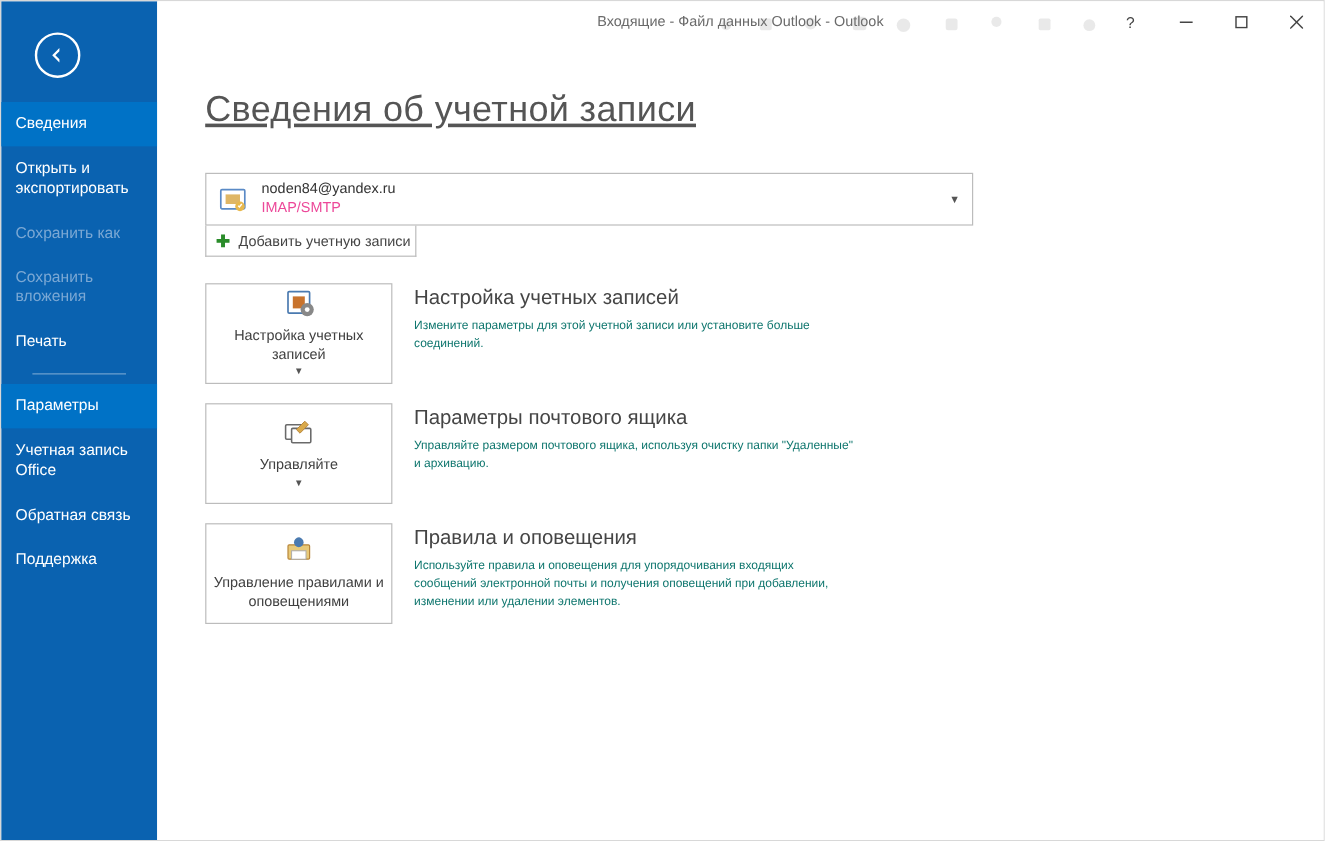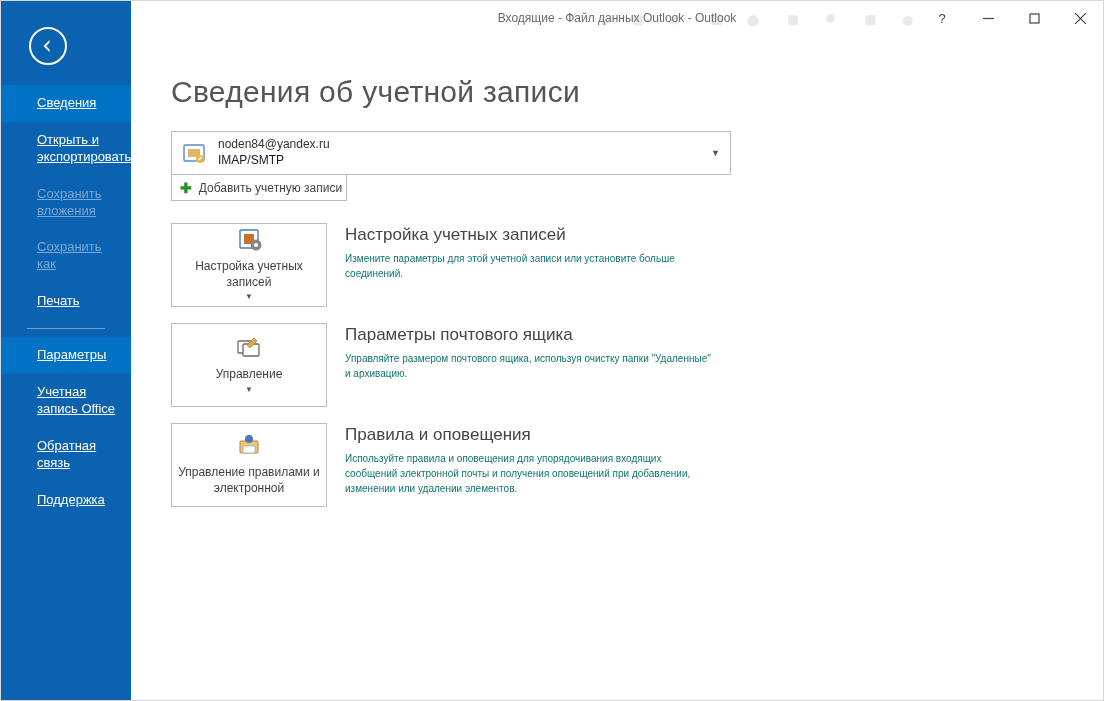--- a/index.html
+++ b/index.html
@@ -12,21 +12,21 @@
   .sidebar {
     width: 130px; background: #0a62b0; color: #fff; display: flex; flex-direction: column;
     font-size: 13px; flex-shrink: 0;
   }
   .back-btn {
     width: 38px; height: 38px; margin: 26px 0 20px 28px; border: 2px solid #fff; border-radius: 50%;
     display: flex; align-items: center; justify-content: center; cursor: pointer;
   }
   .back-btn svg { width: 18px; height: 18px; fill: #fff; }
   .side-item {
-    padding: 10px 14px 10px 36px; cursor: pointer; line-height: 1.3; color: #fff; text-decoration: underline;
+    padding: 10px 14px 10px 12px; cursor: pointer; line-height: 1.3; color: #fff;
   }
   .side-item.active { background: #0072c6; }
   .side-item.disabled { color: #7ba8d4; cursor: default; }
   .side-sep { border-top: 1px solid rgba(255,255,255,0.4); margin: 8px 26px 8px 26px; }
   
   .main { flex: 1; position: relative; background: #fff; }
   .titlebar {
     height: 34px; display: flex; align-items: center; justify-content: center;
     font-size: 12px; color: #6a6a6a; position: relative;
   }
@@ -34,32 +34,32 @@
   .win-controls { position: absolute; right: 0; top: 0; height: 34px; display: flex; }
   .win-btn { width: 46px; height: 34px; display: flex; align-items: center; justify-content: center; cursor: pointer; }
   .win-btn svg { width: 11px; height: 11px; stroke: #444; fill: none; stroke-width: 1.2; }
   .help-btn { font-size: 13px; color: #444; }
   
   .deco { position:absolute; top:0; left:460px; right:160px; height:40px; overflow:hidden; opacity:0.18; pointer-events:none;}
   .deco svg { width: 100%; height: 40px; }
   
   .content { padding: 40px 40px 20px 40px; }
   .page-title {
-    font-size: 30px; font-weight: 300; color: #555; margin-bottom: 22px; letter-spacing: 0.3px;
+    font-size: 30px; font-weight: 300; color: #555; margin-bottom: 35px; letter-spacing: 0.3px; text-decoration: underline;
   }
   .account-box {
-    width: 560px; border: 1px solid #bcbcbc; display: flex; align-items: center; padding: 4px 8px 4px 8px;
+    width: 640px; border: 1px solid #bcbcbc; display: flex; align-items: center; padding: 4px 8px 4px 8px;
     height: 44px; position: relative; cursor: pointer;
   }
   .account-box .acc-icon {
     width: 28px; height: 28px; margin-right: 10px; display:flex; align-items:center; justify-content:center;
   }
   .account-box .acc-text { display: flex; flex-direction: column; font-size: 12px; }
   .account-email { color: #333; line-height: 1.3; }
-  .account-proto { color: #0f172a; line-height: 1.3; }
+  .account-proto { color: #ec4899; line-height: 1.3; }
   .account-box .drop { position: absolute; right: 10px; top: 50%; transform: translateY(-50%); font-size: 9px; color: #555;}
   .add-account {
     width: 176px; height: 26px; border: 1px solid #bcbcbc; border-top: none; display: flex; align-items: center;
     padding-left: 8px; font-size: 12px; color: #454545; cursor: pointer; margin-bottom: 22px;
   }
   .add-account .plus { color: #2a8c2a; font-weight: bold; font-size: 14px; margin-right: 7px; }
 
   .section { display: flex; gap: 18px; margin-bottom: 16px; }
   .tile {
     width: 156px; height: 84px; border: 1px solid #bcbcbc; display: flex; flex-direction: column;
@@ -78,22 +78,22 @@
 <div class="app">
 
   <div class="sidebar">
     <div class="back-btn">
       <svg viewBox="0 0 24 24">
           <path d="M14 4l-8 8 8 8v-3.5L9.5 12 14 7.5z"></path>
         </svg>
     </div>
     <div class="side-item active"><span>Сведения</span></div>
     <div class="side-item"><span>Открыть и экспортировать</span></div>
+    <div class="side-item disabled"><span>Сохранить как</span></div>
     <div class="side-item disabled"><span>Сохранить вложения</span></div>
-    <div class="side-item disabled"><span>Сохранить как</span></div>
     <div class="side-item"><span>Печать</span></div>
     <div class="side-sep"></div>
     <div class="side-item active"><span>Параметры</span></div>
     <div class="side-item"><span>Учетная запись Office</span></div>
     <div class="side-item"><span>Обратная связь</span></div>
     <div class="side-item"><span>Поддержка</span></div>
   </div>
 
   <div class="main">
 
@@ -182,40 +182,40 @@
 
       <div class="section">
         <div class="tile">
           <div class="tile-icon">
             <svg width="30" height="26" viewBox="0 0 30 26">
                 <rect x="4" y="6" width="16" height="12" rx="1" fill="none" stroke="#6a6a6a" stroke-width="1.3"></rect>
                 <rect x="9" y="9" width="16" height="12" rx="1" fill="#fff" stroke="#6a6a6a" stroke-width="1.3"></rect>
                 <path d="M20 3 l3 3 l-7 7 l-3 -3 z" fill="#d9a94a" stroke="#b8863a" stroke-width="0.8"></path>
               </svg>
           </div>
-          <span>Управление</span>
+          <span>Управляйте</span>
           <span class="tri">▼</span>
         </div>
         <div class="section-text">
           <div class="section-title">Параметры почтового ящика</div>
           <div class="section-desc">Управляйте размером почтового ящика, используя очистку папки "Удаленные" и архивацию.</div>
         </div>
       </div>
 
       <div class="section">
         <div class="tile">
           <div class="tile-icon">
             <svg width="30" height="26" viewBox="0 0 30 26">
                 <rect x="6" y="8" width="18" height="12" rx="1" fill="#e8c978" stroke="#b8863a" stroke-width="1"></rect>
                 <rect x="9" y="13" width="12" height="7" fill="#fff" stroke="#aaa" stroke-width="0.8"></rect>
                 <circle cx="15" cy="6" r="4" fill="#4a7ab0"></circle>
                 <rect x="14" y="2" width="2" height="3" fill="#4a7ab0"></rect>
               </svg>
           </div>
-          <span>Управление правилами и электронной</span>
+          <span>Управление правилами и оповещениями</span>
         </div>
         <div class="section-text">
           <div class="section-title">Правила и оповещения</div>
           <div class="section-desc">Используйте правила и оповещения для упорядочивания входящих сообщений электронной почты и получения оповещений при добавлении, изменении или удалении элементов.</div>
         </div>
       </div>
 
     </div>
   </div>
 </div>

